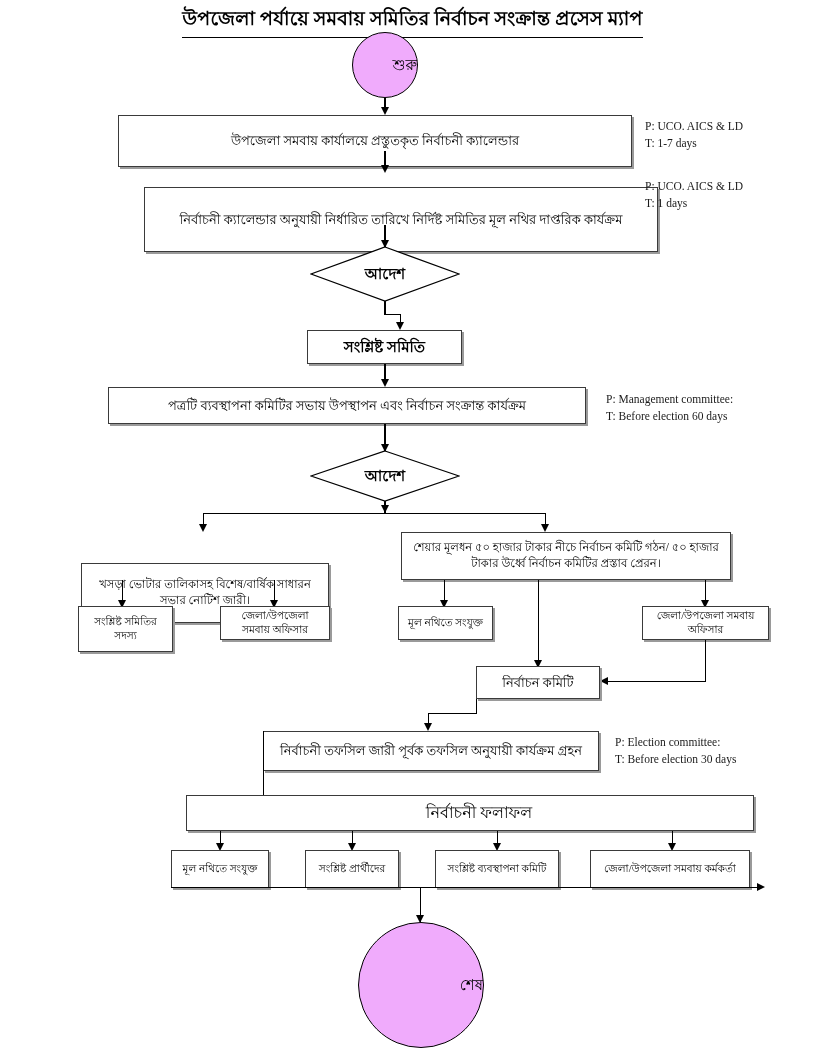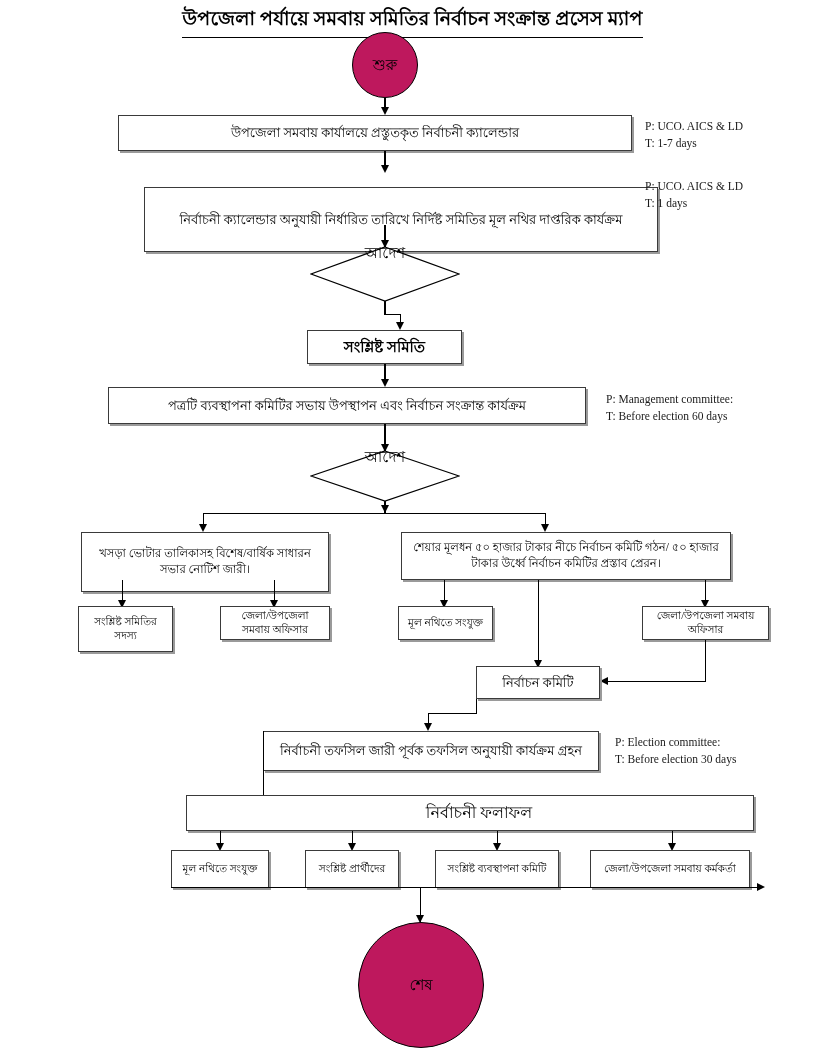--- a/index.html
+++ b/index.html
@@ -49,32 +49,33 @@
   .box.shadow {
     box-shadow: 2px 2px 0 0 #9a9a9a;
   }
   .box.bold { font-weight: 700; font-size: 15px; border-width: 1.6px; }
   .box.small { font-size: 11.5px; }
   .box.tiny { font-size: 10.5px; }
 
   .circle {
     border: 1.3px solid #000;
     border-radius: 50%;
-    background: #be185d;
+    background: #f0abfc;
+    display: flex;
+    align-items: center;
+    justify-content: flex-end;
+    text-align: center;
+    font-size: 15px;
+  }
+
+  .diamond-wrap {
     display: flex;
     align-items: center;
     justify-content: center;
-    text-align: center;
-    font-size: 15px;
-  }
-
-  .diamond-wrap {
-    display: flex;
-    align-items: flex-start;
-    justify-content: center;
+    font-weight: bold;
   }
   .diamond-wrap svg { position: absolute; left: 0; top: 0; }
   .diamond-label {
     position: relative;
     font-size: 15px;
     z-index: 2;
     line-height: 1;
   }
 
   
@@ -115,21 +116,21 @@
 
   <div class="abs title"><span>উপজেলা পর্যায়ে সমবায় সমিতির নির্বাচন সংক্রান্ত প্রসেস ম্যাপ</span></div>
 
   <div class="abs circle" style="left:352px; top:32px; width:66px; height:66px;">
     <span>শুরু</span>
   </div>
 
   <div class="abs line-v" style="left:384.4px; top:98px; height:13px;"></div>
   <div class="abs arrow-down" style="left:380.5px; top:107px;"></div>
 
-  <div class="abs box shadow" style="left:118px; top:115px; width:514px; height:36px;">
+  <div class="abs box shadow" style="left:118px; top:115px; width:514px; height:52px;">
     <span>উপজেলা সমবায় কার্যালয়ে প্রস্তুতকৃত নির্বাচনী ক্যালেন্ডার</span>
   </div>
   <div class="abs note" style="left:645px; top:118px;">
     <div>P: UCO. AICS &amp; LD</div>
     <div>T: 1-7 days</div>
   </div>
 
   <div class="abs line-v" style="left:384.4px; top:151px; height:18px;"></div>
   <div class="abs arrow-down" style="left:380.5px; top:165px;"></div>
 
@@ -184,21 +185,21 @@
   <div class="abs line-v" style="left:384.4px; top:501px; height:13px;"></div>
   <div class="abs arrow-down" style="left:380.5px; top:505px;"></div>
   <div class="abs line-h" style="left:203px; top:513px; width:343px;"></div>
 
   <div class="abs line-v" style="left:203px; top:513px; height:15px;"></div>
   <div class="abs arrow-down" style="left:199.2px; top:524px;"></div>
 
   <div class="abs line-v" style="left:545px; top:513px; height:15px;"></div>
   <div class="abs arrow-down" style="left:541.2px; top:524px;"></div>
 
-  <div class="abs box small shadow" style="left:81px; top:532px; width:248px; height:60px;">
+  <div class="abs box small shadow" style="left:81px; top:563px; width:248px; height:60px;">
     <span>খসড়া ভোটার তালিকাসহ বিশেষ/বার্ষিক সাধারন সভার নোটিশ জারী।</span>
   </div>
 
   <div class="abs box small shadow" style="left:401px; top:532px; width:330px; height:48px;">
     <span>শেয়ার মূলধন ৫০ হাজার টাকার নীচে নির্বাচন কমিটি গঠন/ ৫০ হাজার টাকার উর্ধ্বে নির্বাচন কমিটির প্রস্তাব প্রেরন।</span>
   </div>
 
   <div class="abs line-v" style="left:122px; top:580px; height:24px;"></div>
   <div class="abs arrow-down" style="left:118.2px; top:600px;"></div>
   <div class="abs line-v" style="left:274px; top:580px; height:24px;"></div>

